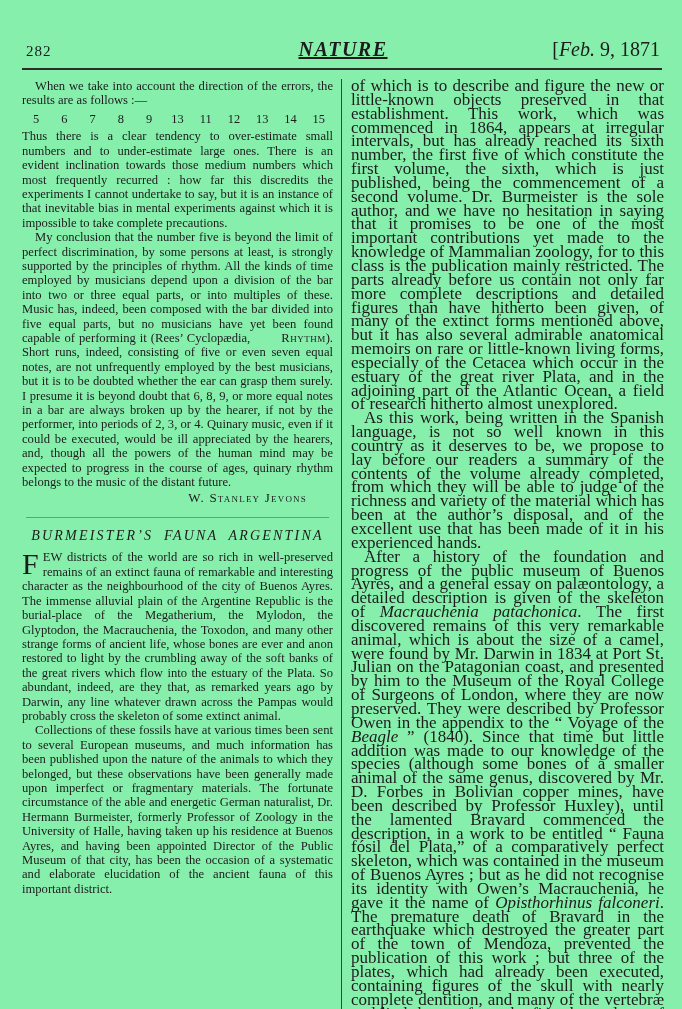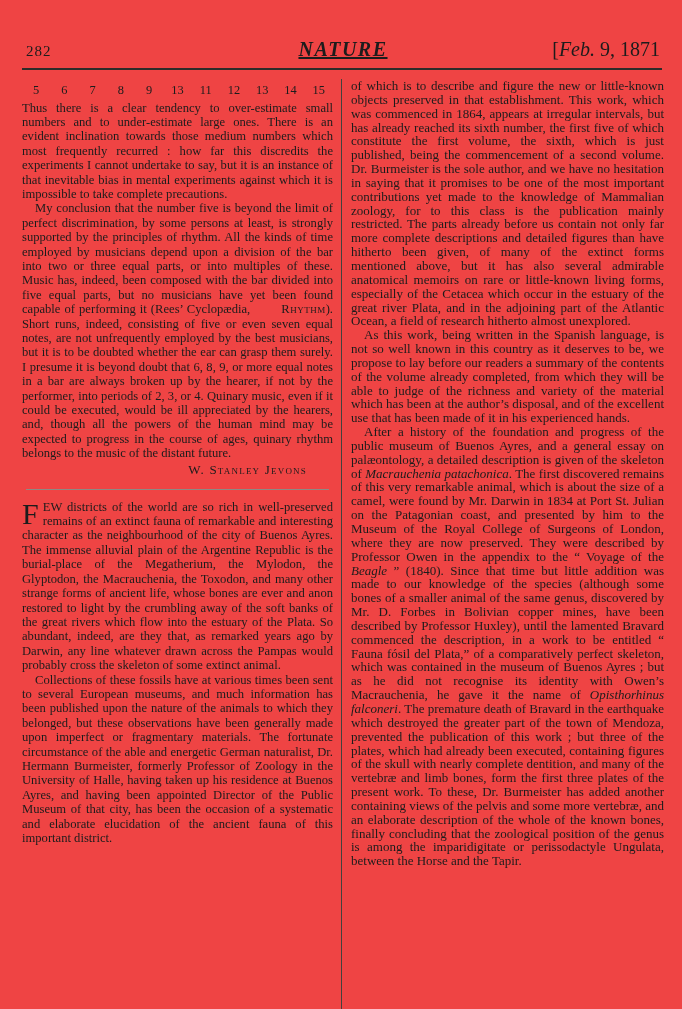--- a/index.html
+++ b/index.html
@@ -4,21 +4,21 @@
 <style>
   html, body { margin: 0; padding: 0; }
   body {
     width: 682px; height: 1009px;
     background: #e8e6e1;
     font-family: "Liberation Serif", "DejaVu Serif", serif;
   }
   .page {
     position: relative;
     width: 682px; height: 1009px;
-    background: #ef4444;
+    background: #86efac;
     color: #1c1c1c;
     overflow: hidden;
     box-sizing: border-box;
   }
   
   .page-header {
     display: grid;
     grid-template-columns: 1fr auto 1fr;
     align-items: baseline;
     padding: 38px 22px 0 26px;
@@ -49,21 +49,21 @@
     border-right: 1px solid #44413c;
   }
   .col-right { flex: 1; padding-left: 9px; }
   
   .body-p {
     margin: 0;
     text-align: justify;
     font-size: 12.6px;
     line-height: 14.4px;
   }
-  .col-right .body-p { font-size: 13px; line-height: 13.85px; }
+  .col-right .body-p { font-size: 17px; line-height: 13.85px; }
   .body-p.indent { text-indent: 13px; }
   .run-i { font-style: italic; }
   .run-sc { font-variant: small-caps; letter-spacing: 0.5px; margin-left: 27px; }
   .dropcap {
     float: left;
     font-size: 30px; line-height: 26px;
     margin: 1px 4px 0 0;
   }
   
   .num-table { margin: 4px 0 3px; }
@@ -107,39 +107,41 @@
   <header class="page-header">
     <span class="page-num">282</span>
     <h1 class="journal">NATURE</h1>
     <span class="issue-date"><span>[</span><span class="run-i">Feb.</span><span> 9, 1871</span></span>
   </header>
 
   <div class="header-rule"></div>
 
   <div class="cols">
     <div class="col-left" id="col-left">
+        <p class="body-p indent"><span>When we take into account the direction of the errors, the results are as follows :—</span></p>
         <div class="num-table">
           <div class="num-row">
             <span class="num-cell">5</span>
             <span class="num-cell">6</span>
             <span class="num-cell">7</span>
             <span class="num-cell">8</span>
             <span class="num-cell">9</span>
             <span class="num-cell">13</span>
             <span class="num-cell">11</span>
             <span class="num-cell">12</span>
             <span class="num-cell">13</span>
             <span class="num-cell">14</span>
             <span class="num-cell">15</span>
           </div>
         </div>
         <p class="body-p"><span>Thus there is a clear tendency to over-estimate small numbers and to under-estimate large ones. There is an evident inclination towards those medium numbers which most frequently recurred : how far this discredits the experiments I cannot undertake to say, but it is an instance of that inevitable bias in mental experiments against which it is impossible to take complete precautions.</span></p>
         <p class="body-p indent"><span>My conclusion that the number five is beyond the limit of perfect discrimination, by some persons at least, is strongly supported by the principles of rhythm. All the kinds of time employed by musicians depend upon a division of the bar into two or three equal parts, or into multiples of these. Music has, indeed, been composed with the bar divided into five equal parts, but no musicians have yet been found capable of performing it (Rees’ Cyclopædia, </span><span class="run-sc">Rhythm</span><span>). Short runs, indeed, consisting of five or even seven equal notes, are not unfrequently employed by the best musicians, but it is to be doubted whether the ear can grasp them surely. I presume it is beyond doubt that 6, 8, 9, or more equal notes in a bar are always broken up by the hearer, if not by the performer, into periods of 2, 3, or 4. Quinary music, even if it could be executed, would be ill appreciated by the hearers, and, though all the powers of the human mind may be expected to progress in the course of ages, quinary rhythm belongs to the music of the distant future.</span></p>
         <p class="signature">W. Stanley Jevons</p>
         <hr class="article-rule">
+        <h2 class="article-title">BURMEISTER’S FAUNA ARGENTINA</h2>
         <p class="body-p"><span class="dropcap">F</span><span>EW districts of the world are so rich in well-preserved remains of an extinct fauna of remarkable and interesting character as the neighbourhood of the city of Buenos Ayres. The immense alluvial plain of the Argentine Republic is the burial-place of the Megatherium, the Mylodon, the Glyptodon, the Macrauchenia, the Toxodon, and many other strange forms of ancient life, whose bones are ever and anon restored to light by the crumbling away of the soft banks of the great rivers which flow into the estuary of the Plata. So abundant, indeed, are they that, as remarked years ago by Darwin, any line whatever drawn across the Pampas would probably cross the skeleton of some extinct animal.</span></p>
         <p class="body-p indent"><span>Collections of these fossils have at various times been sent to several European museums, and much information has been published upon the nature of the animals to which they belonged, but these observations have been generally made upon imperfect or fragmentary materials. The fortunate circumstance of the able and energetic German naturalist, Dr. Hermann Burmeister, formerly Professor of Zoology in the University of Halle, having taken up his residence at Buenos Ayres, and having been appointed Director of the Public Museum of that city, has been the occasion of a systematic and elaborate elucidation of the ancient fauna of this important district.</span></p>
       </div>
     <div class="col-right" id="col-right">
         <p class="body-p"><span>of which is to describe and figure the new or little-known objects preserved in that establishment. This work, which was commenced in 1864, appears at irregular intervals, but has already reached its sixth number, the first five of which constitute the first volume, the sixth, which is just published, being the commencement of a second volume. Dr. Burmeister is the sole author, and we have no hesitation in saying that it promises to be one of the most important contributions yet made to the knowledge of Mammalian zoology, for to this class is the publication mainly restricted. The parts already before us contain not only far more complete descriptions and detailed figures than have hitherto been given, of many of the extinct forms mentioned above, but it has also several admirable anatomical memoirs on rare or little-known living forms, especially of the Cetacea which occur in the estuary of the great river Plata, and in the adjoining part of the Atlantic Ocean, a field of research hitherto almost unexplored.</span></p>
         <p class="body-p indent"><span>As this work, being written in the Spanish language, is not so well known in this country as it deserves to be, we propose to lay before our readers a summary of the contents of the volume already completed, from which they will be able to judge of the richness and variety of the material which has been at the author’s disposal, and of the excellent use that has been made of it in his experienced hands.</span></p>
         <p class="body-p indent"><span>After a history of the foundation and progress of the public museum of Buenos Ayres, and a general essay on palæontology, a detailed description is given of the skeleton of </span><span class="run-i">Macrauchenia patachonica</span><span>. The first discovered remains of this very remarkable animal, which is about the size of a camel, were found by Mr. Darwin in 1834 at Port St. Julian on the Patagonian coast, and presented by him to the Museum of the Royal College of Surgeons of London, where they are now preserved. They were described by Professor Owen in the appendix to the “ Voyage of the </span><span class="run-i">Beagle</span><span> ” (1840). Since that time but little addition was made to our knowledge of the species (although some bones of a smaller animal of the same genus, discovered by Mr. D. Forbes in Bolivian copper mines, have been described by Professor Huxley), until the lamented Bravard commenced the description, in a work to be entitled “ Fauna fósil del Plata,” of a comparatively perfect skeleton, which was contained in the museum of Buenos Ayres ; but as he did not recognise its identity with Owen’s Macrauchenia, he gave it the name of </span><span class="run-i">Opisthorhinus falconeri</span><span>. The premature death of Bravard in the earthquake which destroyed the greater part of the town of Mendoza, prevented the publication of this work ; but three of the plates, which had already been executed, containing figures of the skull with nearly complete dentition, and many of the vertebræ and limb bones, form the first three plates of the present work. To these, Dr. Burmeister has added another containing views of the pelvis and some more vertebræ, and an elaborate description of the whole of the known bones, finally concluding that the zoological position of the genus is among the imparidigitate or perissodactyle Ungulata, between the Horse and the Tapir.</span></p>
       </div>
   </div>
 

